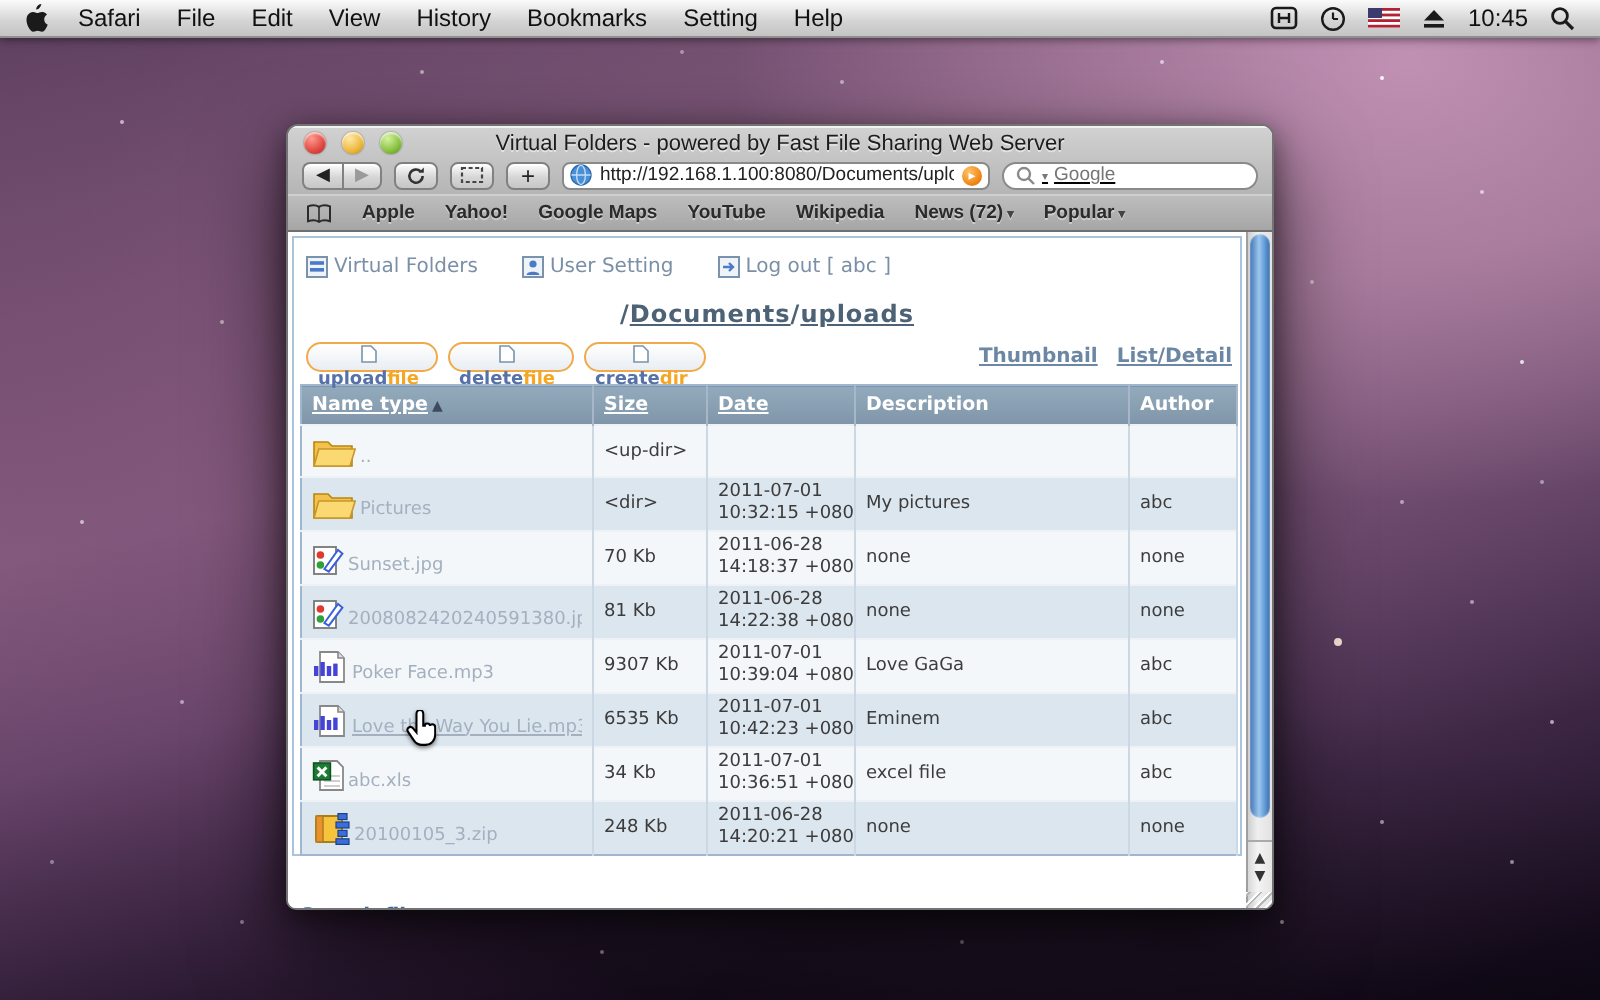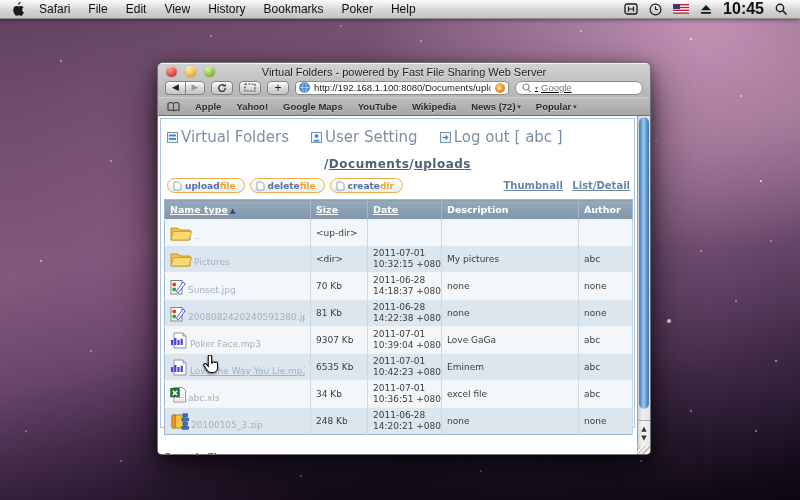--- a/index.html
+++ b/index.html
@@ -34,24 +34,24 @@
   
   #menubar { position:absolute; top:0; left:0; right:0; height:19px;
     background:linear-gradient(#fbfbfb,#d3d3d3 60%,#c4c4c4);
     border-bottom:1px solid #8f8f8f; box-shadow:0 1px 4px rgba(0,0,0,.45);
     display:flex; align-items:center; font-size:12px; color:#111; z-index:5; }
   #menubar .left { display:flex; align-items:center; gap:0; padding-left:10px; }
   .menu-item { padding:0 9px; cursor:default; }
   .menu-item.app { font-weight:normal; }
   #menubar .right { margin-left:auto; display:flex; align-items:center; gap:11px; padding-right:12px; }
   .apple-wrap { padding:0 6px 0 2px; display:flex; align-items:center; }
-  .mb-time { font-size:16px; font-weight:700; }
-
-  
-  #window { position:absolute; left:157px; top:62px; width:494px; height:393px;
+  .mb-time { font-size:12px; font-weight:400; }
+
+  
+  #window { position:absolute; left:143px; top:62px; width:494px; height:393px;
     border-radius:6px 6px 5px 5px; overflow:hidden;
     border:1px solid rgba(0,0,0,.55);
     box-shadow:0 18px 45px rgba(0,0,0,.65), 0 4px 14px rgba(0,0,0,.5); background:#fff; }
   #chrome { background:linear-gradient(#d2d2d2,#b3b3b3 70%,#a6a6a6); border-bottom:1px solid #6f6f6f; }
   #titlebar { height:17px; position:relative; display:flex; align-items:center; justify-content:center;
     box-shadow:inset 0 1px 0 rgba(255,255,255,.7); }
   .lights { position:absolute; left:8px; top:3px; display:flex; gap:8px; }
   .light { width:11px; height:11px; border-radius:50%; box-shadow:inset 0 1px 1px rgba(255,255,255,.7), 0 0 1px rgba(0,0,0,.5); }
   .light.red { background:radial-gradient(circle at 35% 30%, #ff9a90, #df4840 60%, #a82d26); }
   .light.yellow { background:radial-gradient(circle at 35% 30%, #ffe9a8, #ecb83e 60%, #b8860e); }
@@ -89,32 +89,32 @@
     text-shadow:0 1px 0 rgba(255,255,255,.4); }
   .bm-item { display:flex; align-items:center; gap:2px; cursor:default; }
   .bm-carat { font-size:6.5px; color:#444; }
 
   
   #content { position:relative; height:343px; background:#fff;
     font-family:"DejaVu Sans", sans-serif; }
   #page { position:absolute; left:0; top:0; right:13px; bottom:0; overflow:hidden; }
   #page-box { position:absolute; left:2px; top:2px; right:2px; height:310px; border:1px solid #a9c4dc; }
 
-  #top-nav { display:flex; gap:22px; padding:9px 0 0 6px; font-size:15px; color:#7b90a6; }
+  #top-nav { display:flex; gap:22px; padding:9px 0 0 6px; font-size:10px; color:#7b90a6; }
   .nav-link { display:flex; align-items:center; gap:3px; cursor:pointer; }
 
   #breadcrumb { text-align:center; margin-top:11px; font-size:12px; font-weight:bold;
     color:#4d6275; letter-spacing:.5px; }
   #breadcrumb a { color:#4d6275; text-decoration:underline; cursor:pointer; }
   #breadcrumb .sep { text-decoration:none; }
 
   #actionbar { display:flex; align-items:center; margin:7px 4px 0 6px; }
   .pill-btn { display:inline-flex; align-items:center; gap:3px; height:15px; padding:0 8px 0 5px;
     border:1px solid #f0aa4a; border-radius:9px; background:linear-gradient(#ffffff,#e9edf2);
-    font-size:9px; font-weight:bold; margin-right:5px; cursor:pointer; }
+    font-size:9px; font-weight:bold; margin-right:5px; cursor:pointer;flex-direction:column; }
   .pill-btn .p1 { color:#5670a8; }
   .pill-btn .p2 { color:#f5a623; }
   #view-links { margin-left:auto; font-size:10px; font-weight:bold; color:#6c87a3; }
   #view-links a { color:#6c87a3; text-decoration:underline; margin-left:6px; cursor:pointer; }
 
   #file-table { border-collapse:collapse; table-layout:fixed; width:468px; margin:6px 0 16px 3px;
     border:1px solid #9fb6ce; font-size:9px; color:#3c3c3c; }
   #file-table col.c-name { width:146px; } #file-table col.c-size { width:57px; }
   #file-table col.c-date { width:74px; } #file-table col.c-desc { width:137px; }
   #file-table col.c-auth { width:54px; }
@@ -165,21 +165,21 @@
     <i></i>
   </div>
 
 <div id="menubar">
   <div class="left">
     <span class="apple-wrap">
       <svg width="12" height="14" viewBox="0 0 14 17">
           <path fill="#1a1a1a" d="M9.3 2.1c.6-.7 1-1.6.9-2.1-.8 0-1.8.5-2.3 1.2-.5.6-.9 1.5-.8 2.1.9.1 1.7-.5 2.2-1.2zM12 9.4c0-2 1.6-2.9 1.7-3-.9-1.4-2.4-1.6-2.9-1.6-1.2-.1-2.4.7-3 .7-.6 0-1.6-.7-2.6-.7-1.3 0-2.6.8-3.3 2-1.4 2.4-.4 6 1 8 .7 1 1.5 2 2.5 2 1 0 1.4-.6 2.6-.6 1.2 0 1.6.6 2.6.6 1.1 0 1.8-1 2.4-2 .8-1.1 1.1-2.2 1.1-2.3-.1 0-2.1-.8-2.1-3.1z"></path>
         </svg>
     </span>
-    <span id="menu-items"><span class="menu-item app">Safari</span><span class="menu-item">File</span><span class="menu-item">Edit</span><span class="menu-item">View</span><span class="menu-item">History</span><span class="menu-item">Bookmarks</span><span class="menu-item">Poker</span><span class="menu-item">Help</span></span>
+    <span id="menu-items"><span class="menu-item app">Safari</span><span class="menu-item">File</span><span class="menu-item">Edit</span><span class="menu-item">View</span><span class="menu-item">History</span><span class="menu-item">Bookmarks</span><span class="menu-item">Setting</span><span class="menu-item">Help</span></span>
   </div>
   <div class="right">
     <span class="mini-ico">
       <svg width="14" height="12" viewBox="0 0 14 12">
           <rect x="1" y="1" width="12" height="10" rx="2" fill="none" stroke="#1a1a1a" stroke-width="1.3"></rect>
           <path d="M4.5 3.5 V8.5 M9.5 3.5 V8.5 M4.5 6 H9.5" stroke="#1a1a1a" stroke-width="1.2" fill="none"></path>
         </svg>
     </span>
     <span class="mini-ico">
       <svg width="13" height="13" viewBox="0 0 13 13">

